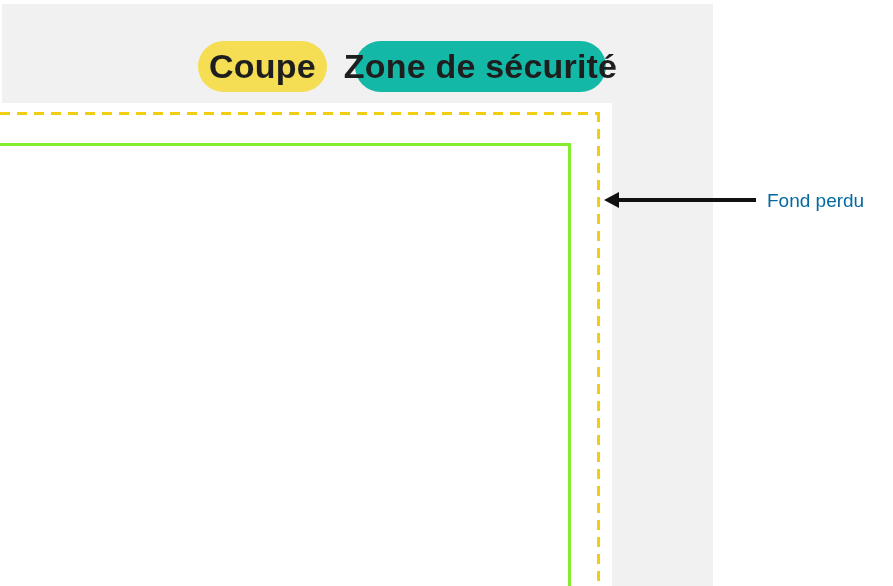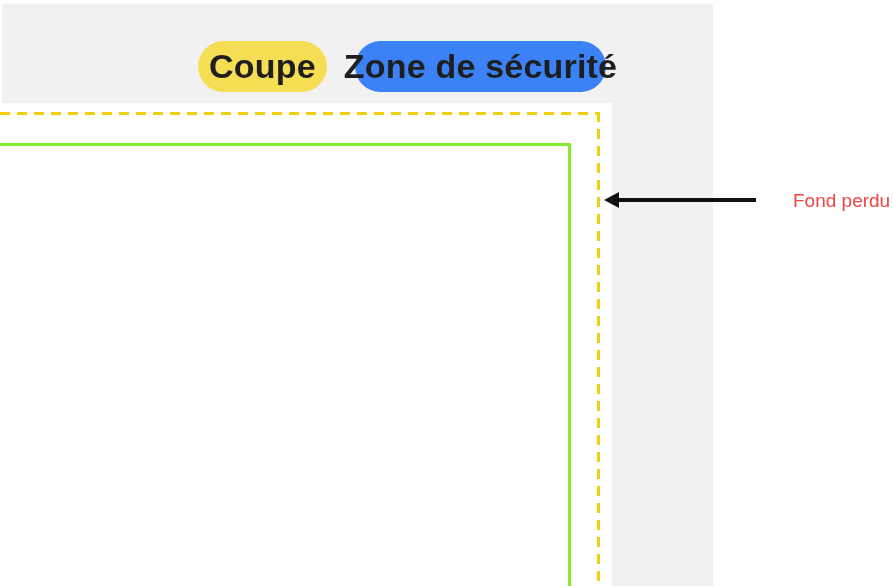--- a/index.html
+++ b/index.html
@@ -82,39 +82,38 @@
     z-index: 5;
   }
   .badge-coupe {
     left: 198px;
     width: 129px;
     background: #F6DE54;
   }
   .badge-zone {
     left: 355px;
     width: 251px;
-    background: #3b82f6;
+    background: #14b8a6;
   }
   
   .arrow-svg {
     position: absolute;
     left: 604px;
     top: 190px;
     z-index: 6;
   }
   .annotation-label {
     position: absolute;
     left: 767px;
     top: 189px;
     font-size: 19px;
     line-height: 23px;
-    color: #ef4444;
+    color: #0369a1;
     white-space: nowrap;
     z-index: 6;
-    margin-left: 26px;
   }
 </style>
 </head>
 <body>
 
 <div class="workspace"></div>
 
 <div class="page"></div>
 
 <div class="cut-line-top"></div>

